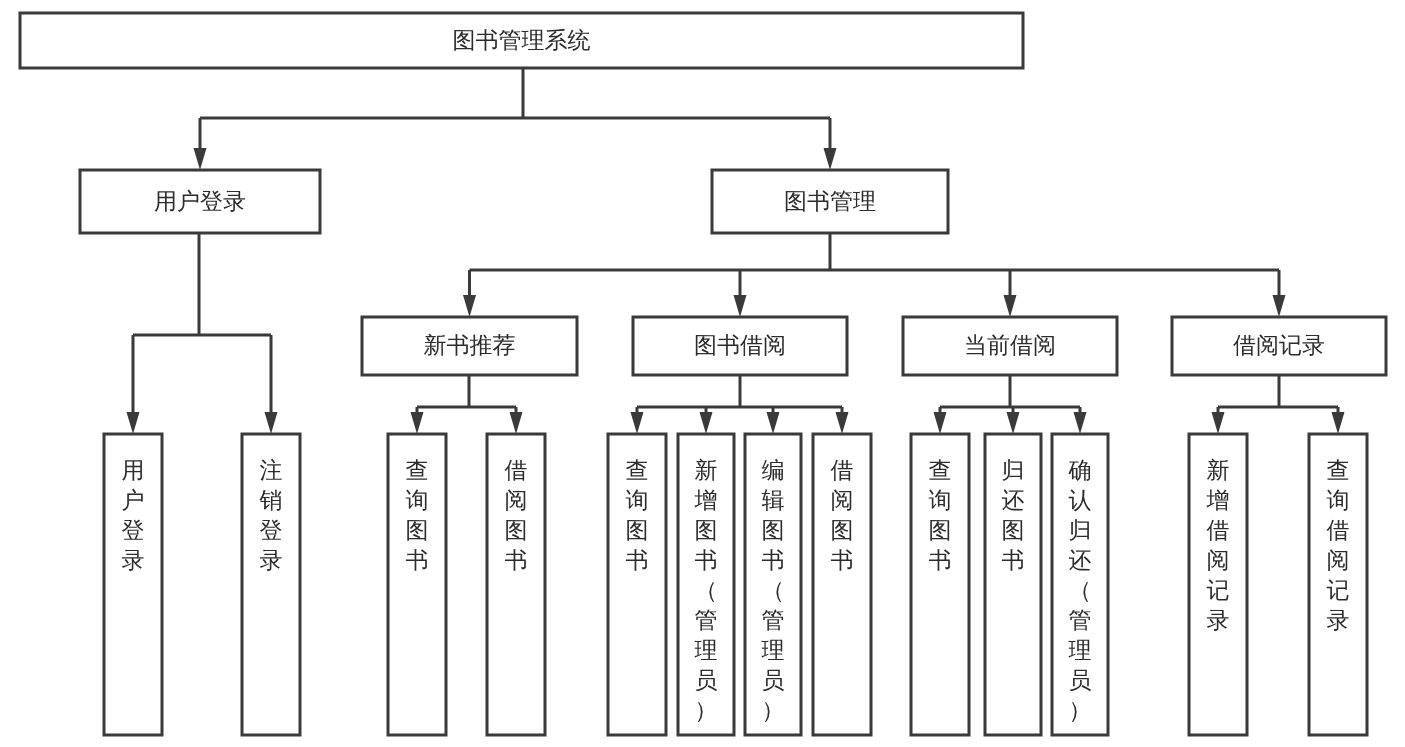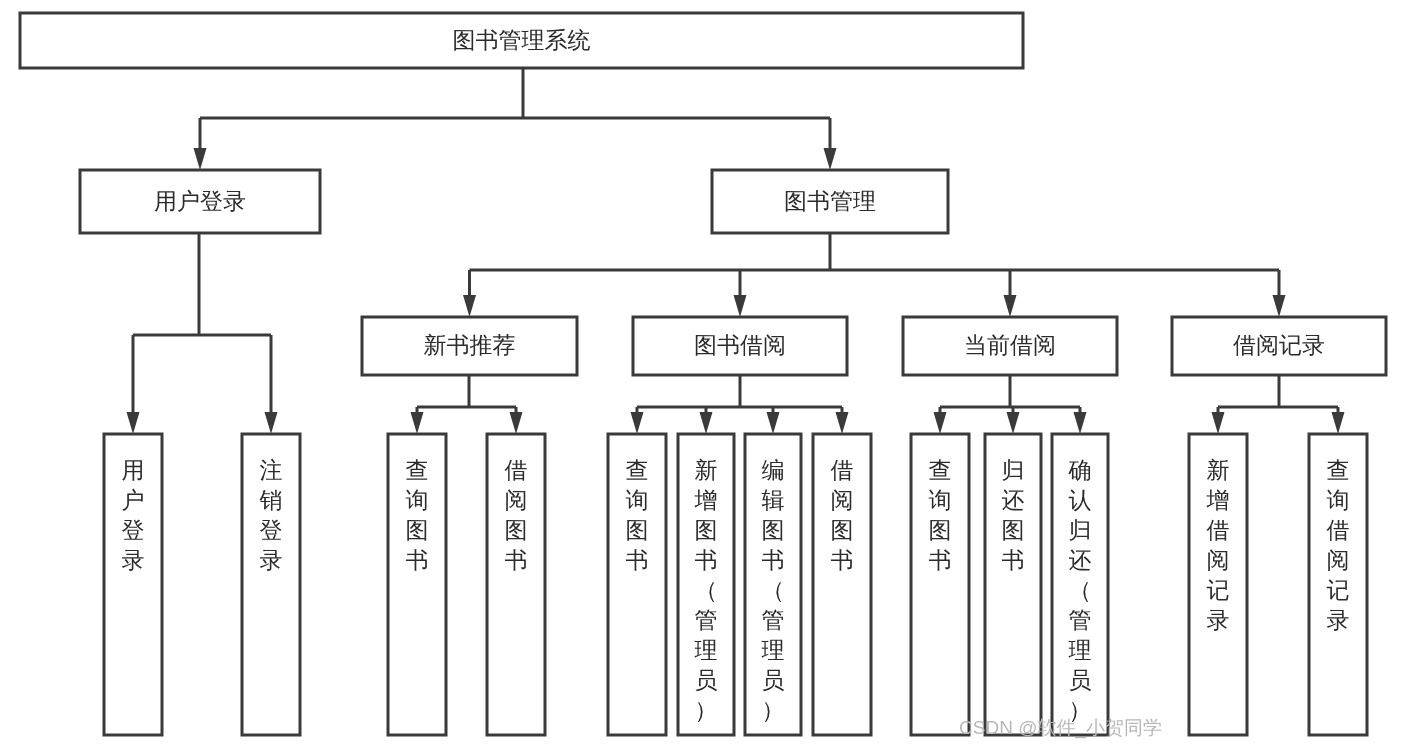--- a/index.html
+++ b/index.html
@@ -201,14 +201,13 @@
         <g>
           <rect class="node-box" x="1189" y="434" width="58" height="301"></rect>
           <text class="node-label-vert" x="1218" y="478"><tspan x="1218" dy="0">新</tspan><tspan x="1218" dy="30">增</tspan><tspan x="1218" dy="30">借</tspan><tspan x="1218" dy="30">阅</tspan><tspan x="1218" dy="30">记</tspan><tspan x="1218" dy="30">录</tspan></text>
         </g>
         <g>
           <rect class="node-box" x="1309" y="434" width="58" height="301"></rect>
           <text class="node-label-vert" x="1338" y="478"><tspan x="1338" dy="0">查</tspan><tspan x="1338" dy="30">询</tspan><tspan x="1338" dy="30">借</tspan><tspan x="1338" dy="30">阅</tspan><tspan x="1338" dy="30">记</tspan><tspan x="1338" dy="30">录</tspan></text>
         </g>
       </g>
     </svg>
-  <div class="watermark">CSDN @软件_小贺同学</div>
 </div>
 
 </body></html>

